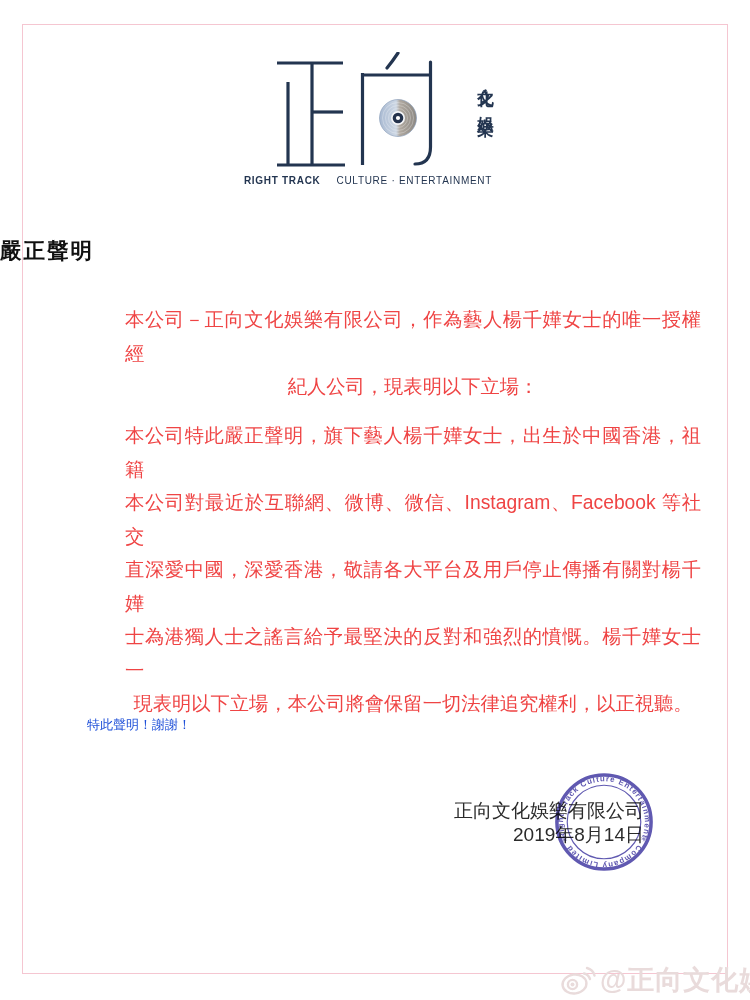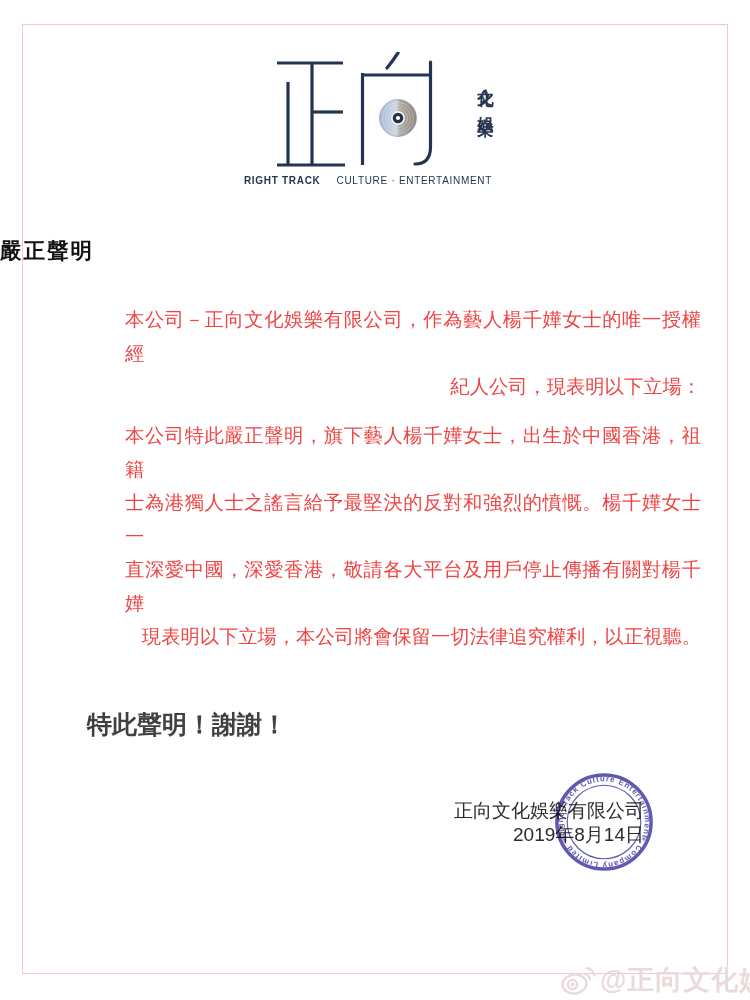--- a/index.html
+++ b/index.html
@@ -28,24 +28,24 @@
   
   .title{
     position:absolute;left:0;top:236px;width:595px;margin:0;text-align:left;
     font-size:21.5px;font-weight:700;letter-spacing:2px;color:#111;
   }
   .bodyblock{position:absolute;left:87px;width:576px;color:#ef4444;
     font-size:19.3px;line-height:33.5px;margin-left:38px;}
   .p1{top:303px;}
   .p2{top:419px;}
   .jline{text-align:justify;text-align-last:justify;}
-  .lline{text-align:right;}
+  .lline{text-align:center;}
   .closing{
-    position:absolute;left:87px;top:708px;width:576px;color:#404040;
-    font-size:25px;line-height:33.5px;font-weight:bold;
+    position:absolute;left:87px;top:708px;width:576px;color:#1d4ed8;
+    font-size:13px;line-height:33.5px;
   }
   
   .signature{
     position:absolute;left:364px;top:799px;width:280px;text-align:right;
     color:#2b2b2b;font-size:19px;line-height:23.5px;
   }
   .stamp{
     position:absolute;left:553px;top:771px;width:102px;height:102px;
     mix-blend-mode:multiply;opacity:.88;
   }
@@ -110,22 +110,23 @@
 
   <h1 class="title">嚴正聲明</h1>
 
   <div class="bodyblock p1">
     <div class="jline">本公司－正向文化娛樂有限公司，作為藝人楊千嬅女士的唯一授權經</div>
     <div class="lline">紀人公司，現表明以下立場：</div>
   </div>
 
   <div class="bodyblock p2">
     <div class="jline">本公司特此嚴正聲明，旗下藝人楊千嬅女士，出生於中國香港，祖籍</div>
+    <div class="jline">本公司對最近於互聯網、微博、微信、Instagram、Facebook 等社交</div>
+    <div class="jline">直深愛中國，深愛香港，敬請各大平台及用戶停止傳播有關對楊千嬅</div>
     <div class="jline">士為港獨人士之謠言給予最堅決的反對和強烈的憤慨。楊千嬅女士一</div>
-    <div class="jline">直深愛中國，深愛香港，敬請各大平台及用戶停止傳播有關對楊千嬅</div>
     <div class="lline">現表明以下立場，本公司將會保留一切法律追究權利，以正視聽。</div>
   </div>
 
   <div class="closing">特此聲明！謝謝！</div>
 
   <div class="signature">
     <div>正向文化娛樂有限公司</div>
     <div>2019年8月14日</div>
   </div>
 

